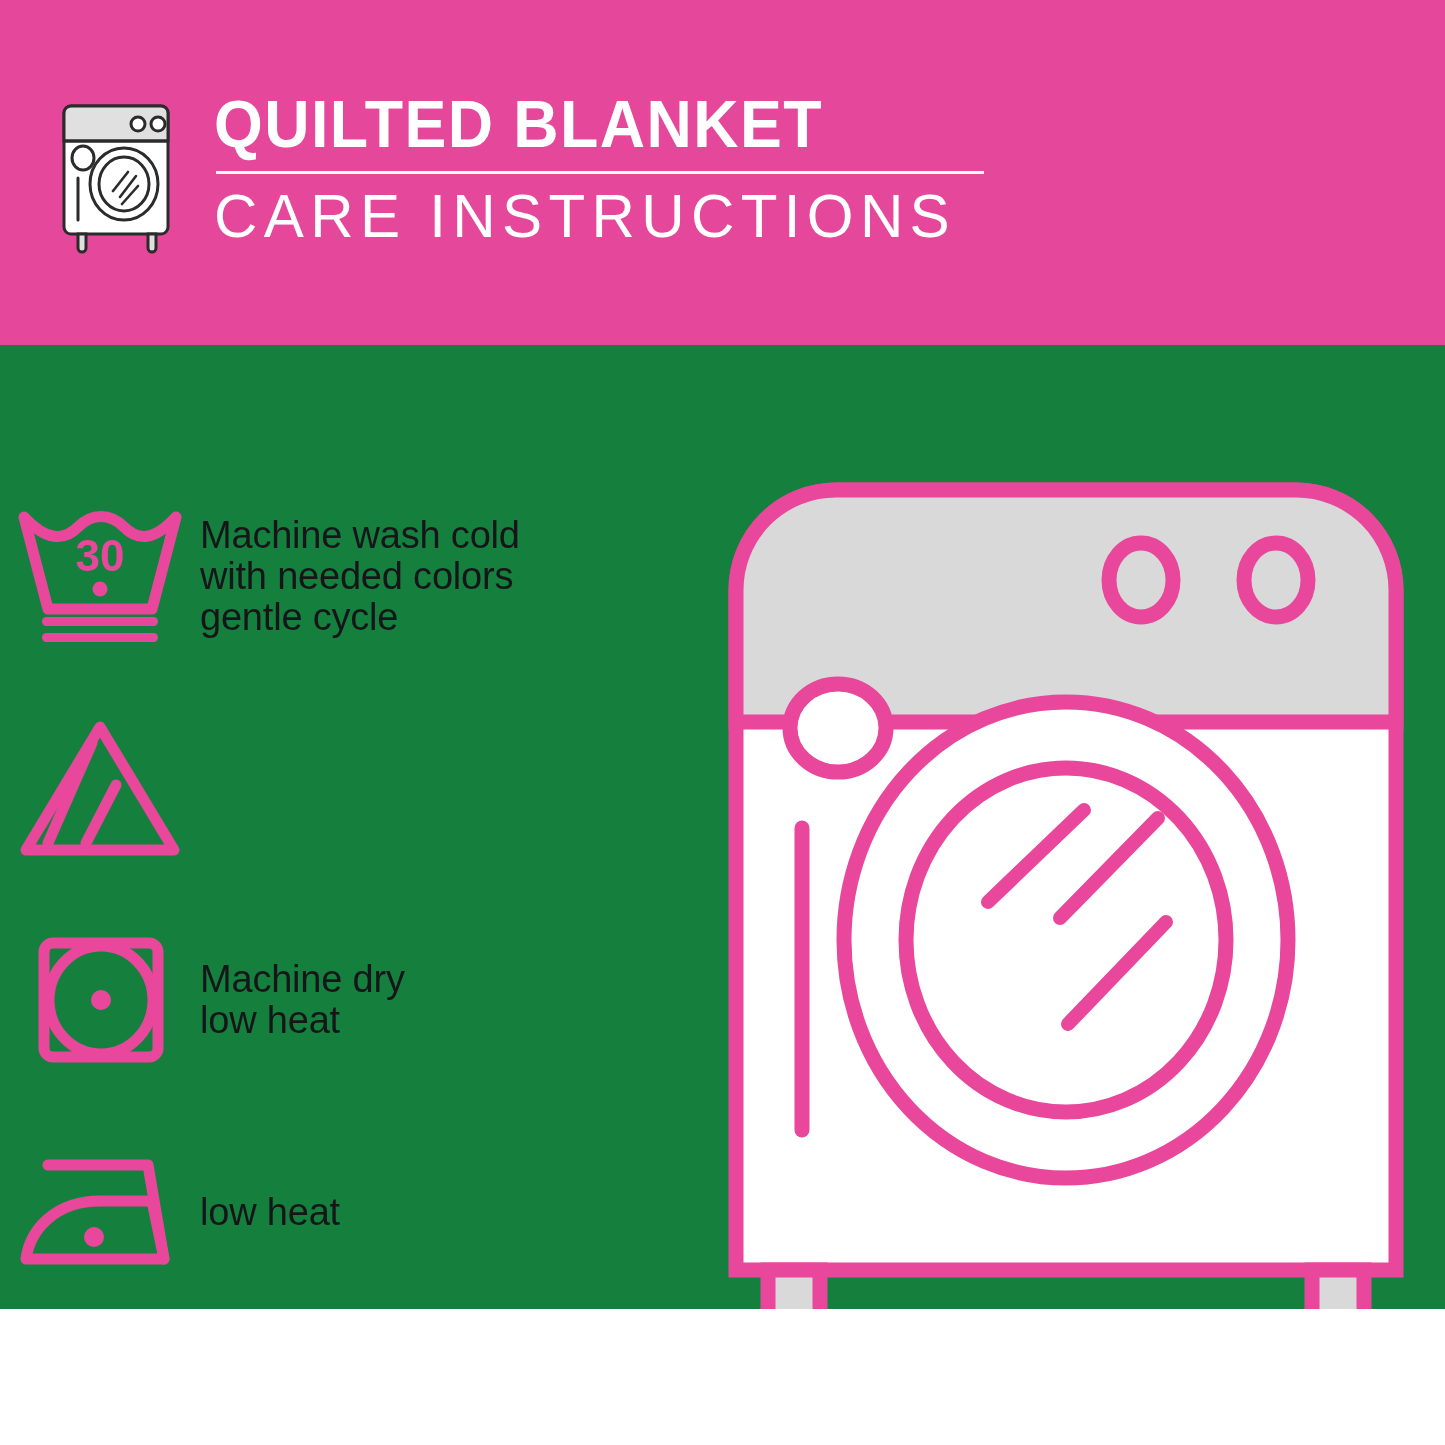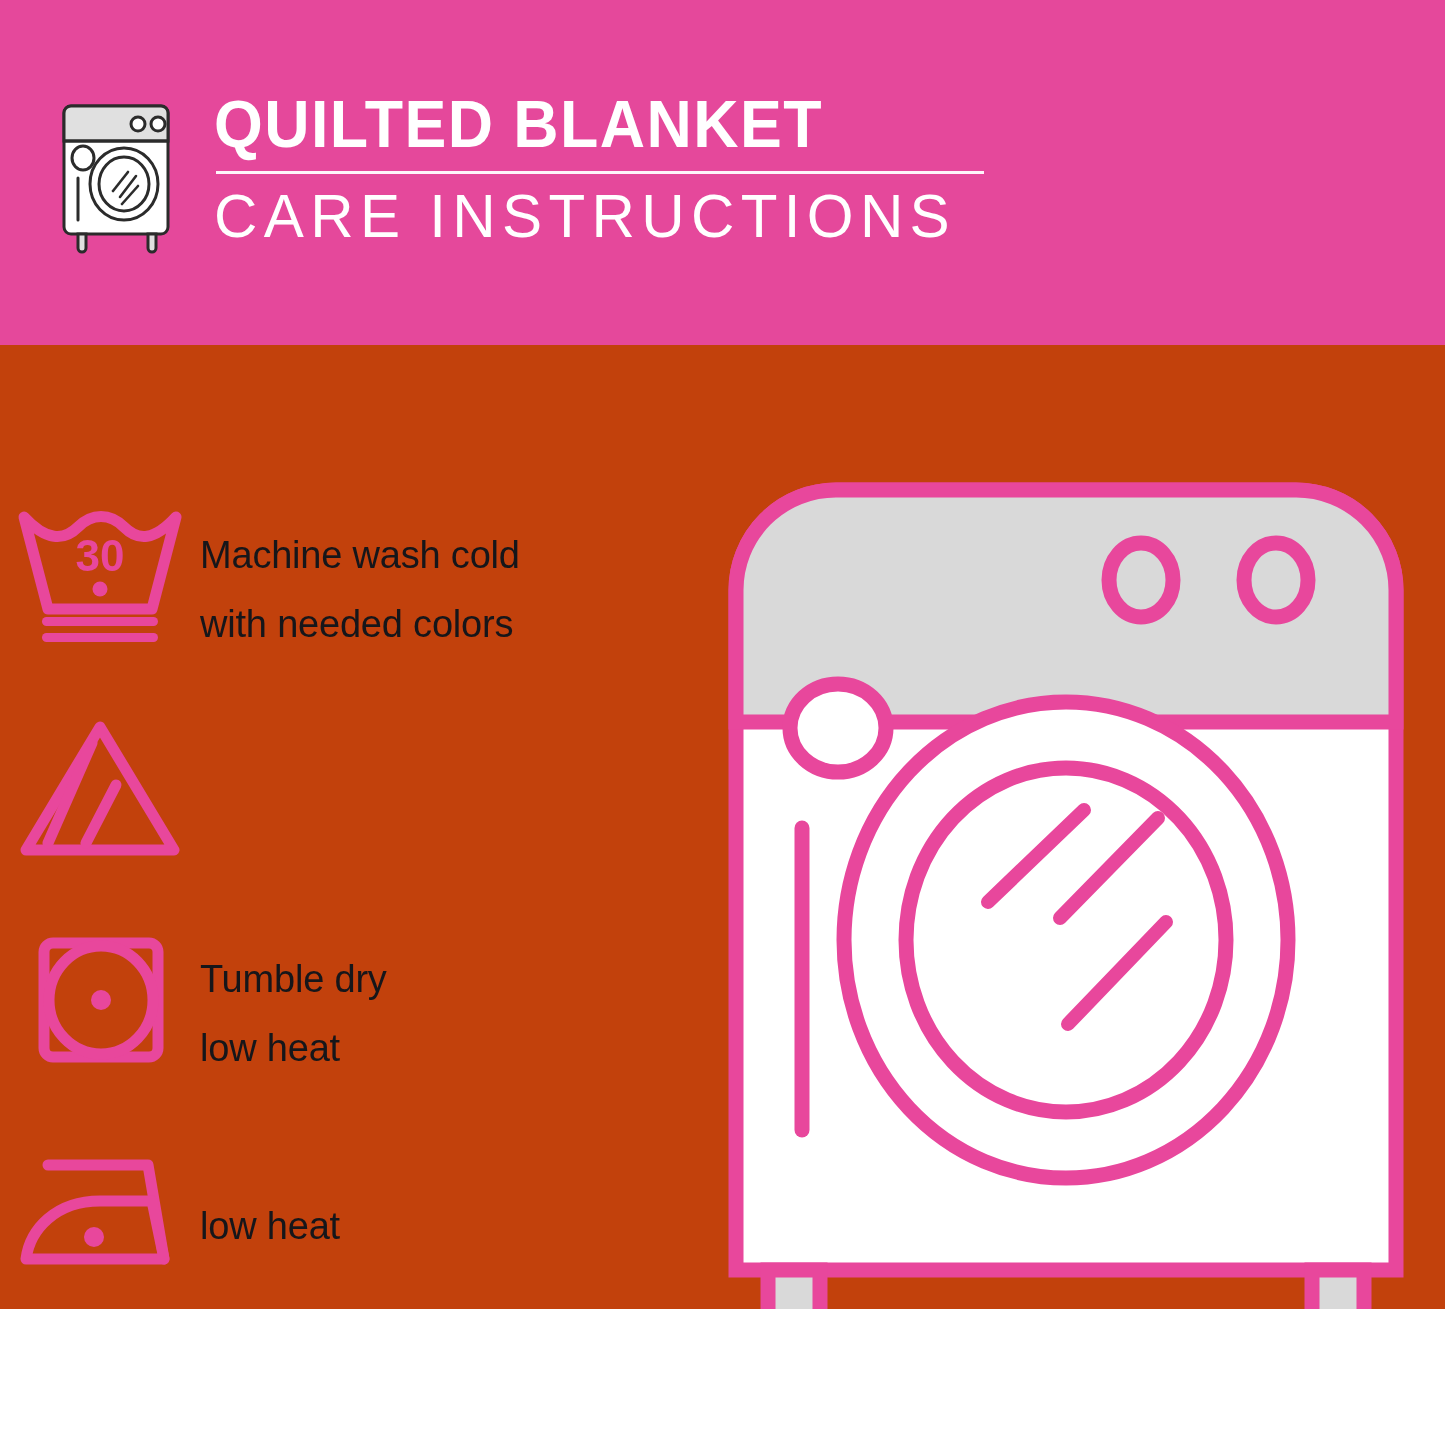--- a/index.html
+++ b/index.html
@@ -8,21 +8,21 @@
     padding: 0;
     background: #ffffff;
   }
   body {
     font-family: "Liberation Sans", sans-serif;
   }
   #page {
     position: relative;
     width: 1445px;
     height: 1309px;
-    background: #c2410c;
+    background: #15803d;
     overflow: hidden;
   }
 
   
   #header-band {
     position: absolute;
     left: 0;
     top: 0;
     width: 1445px;
     height: 345px;
@@ -105,21 +105,20 @@
     color: #16161a;
     font-family: "Liberation Sans", sans-serif;
     font-size: 38px;
     line-height: 41px;
     letter-spacing: -0.2px;
     padding-right: 8px;
   }
   .care-text .ln {
     display: block;
     white-space: nowrap;
-    margin-top: 28px;
   }
 
   
   #washer {
     position: absolute;
     left: 716px;
     top: 470px;
     width: 700px;
     height: 890px;
   }
@@ -179,20 +178,21 @@
 
           <circle cx="88" cy="88" r="7.5" fill="#e8479c"></circle>
 
           <rect x="30" y="116" width="116" height="9" rx="4.5" fill="#e8479c"></rect>
           <rect x="30" y="132" width="116" height="9" rx="4.5" fill="#e8479c"></rect>
         </svg>
       </div>
       <div class="care-text">
         <span class="ln">Machine wash cold</span>
         <span class="ln">with needed colors</span>
+        <span class="ln">gentle cycle</span>
       </div>
     </div>
 
     <div class="care-row">
       <div class="care-icon">
         <svg viewBox="0 0 176 150" width="176" height="150" aria-hidden="true">
 
           <path d="M88 14 L162 137 L14 137 Z" fill="none" stroke="#e8479c" stroke-width="11" stroke-linecap="round" stroke-linejoin="round"></path>
 
           <line x1="80" y1="30" x2="36" y2="130" stroke="#e8479c" stroke-width="11" stroke-linecap="round"></line>
@@ -203,21 +203,21 @@
 
     <div class="care-row">
       <div class="care-icon">
         <svg viewBox="0 0 176 150" width="176" height="150" aria-hidden="true">
           <rect x="32" y="18" width="114" height="114" rx="9" ry="9" fill="none" stroke="#e8479c" stroke-width="11"></rect>
           <ellipse cx="89" cy="75" rx="52" ry="54" fill="none" stroke="#e8479c" stroke-width="11"></ellipse>
           <circle cx="89" cy="75" r="10" fill="#e8479c"></circle>
         </svg>
       </div>
       <div class="care-text">
-        <span class="ln">Tumble dry</span>
+        <span class="ln">Machine dry</span>
         <span class="ln">low heat</span>
       </div>
     </div>
 
     <div class="care-row">
       <div class="care-icon">
         <svg viewBox="0 0 176 150" width="176" height="150" aria-hidden="true">
 
           <path d="M36 28 H136 L152 122" fill="none" stroke="#e8479c" stroke-width="11" stroke-linecap="round" stroke-linejoin="round"></path>
 

